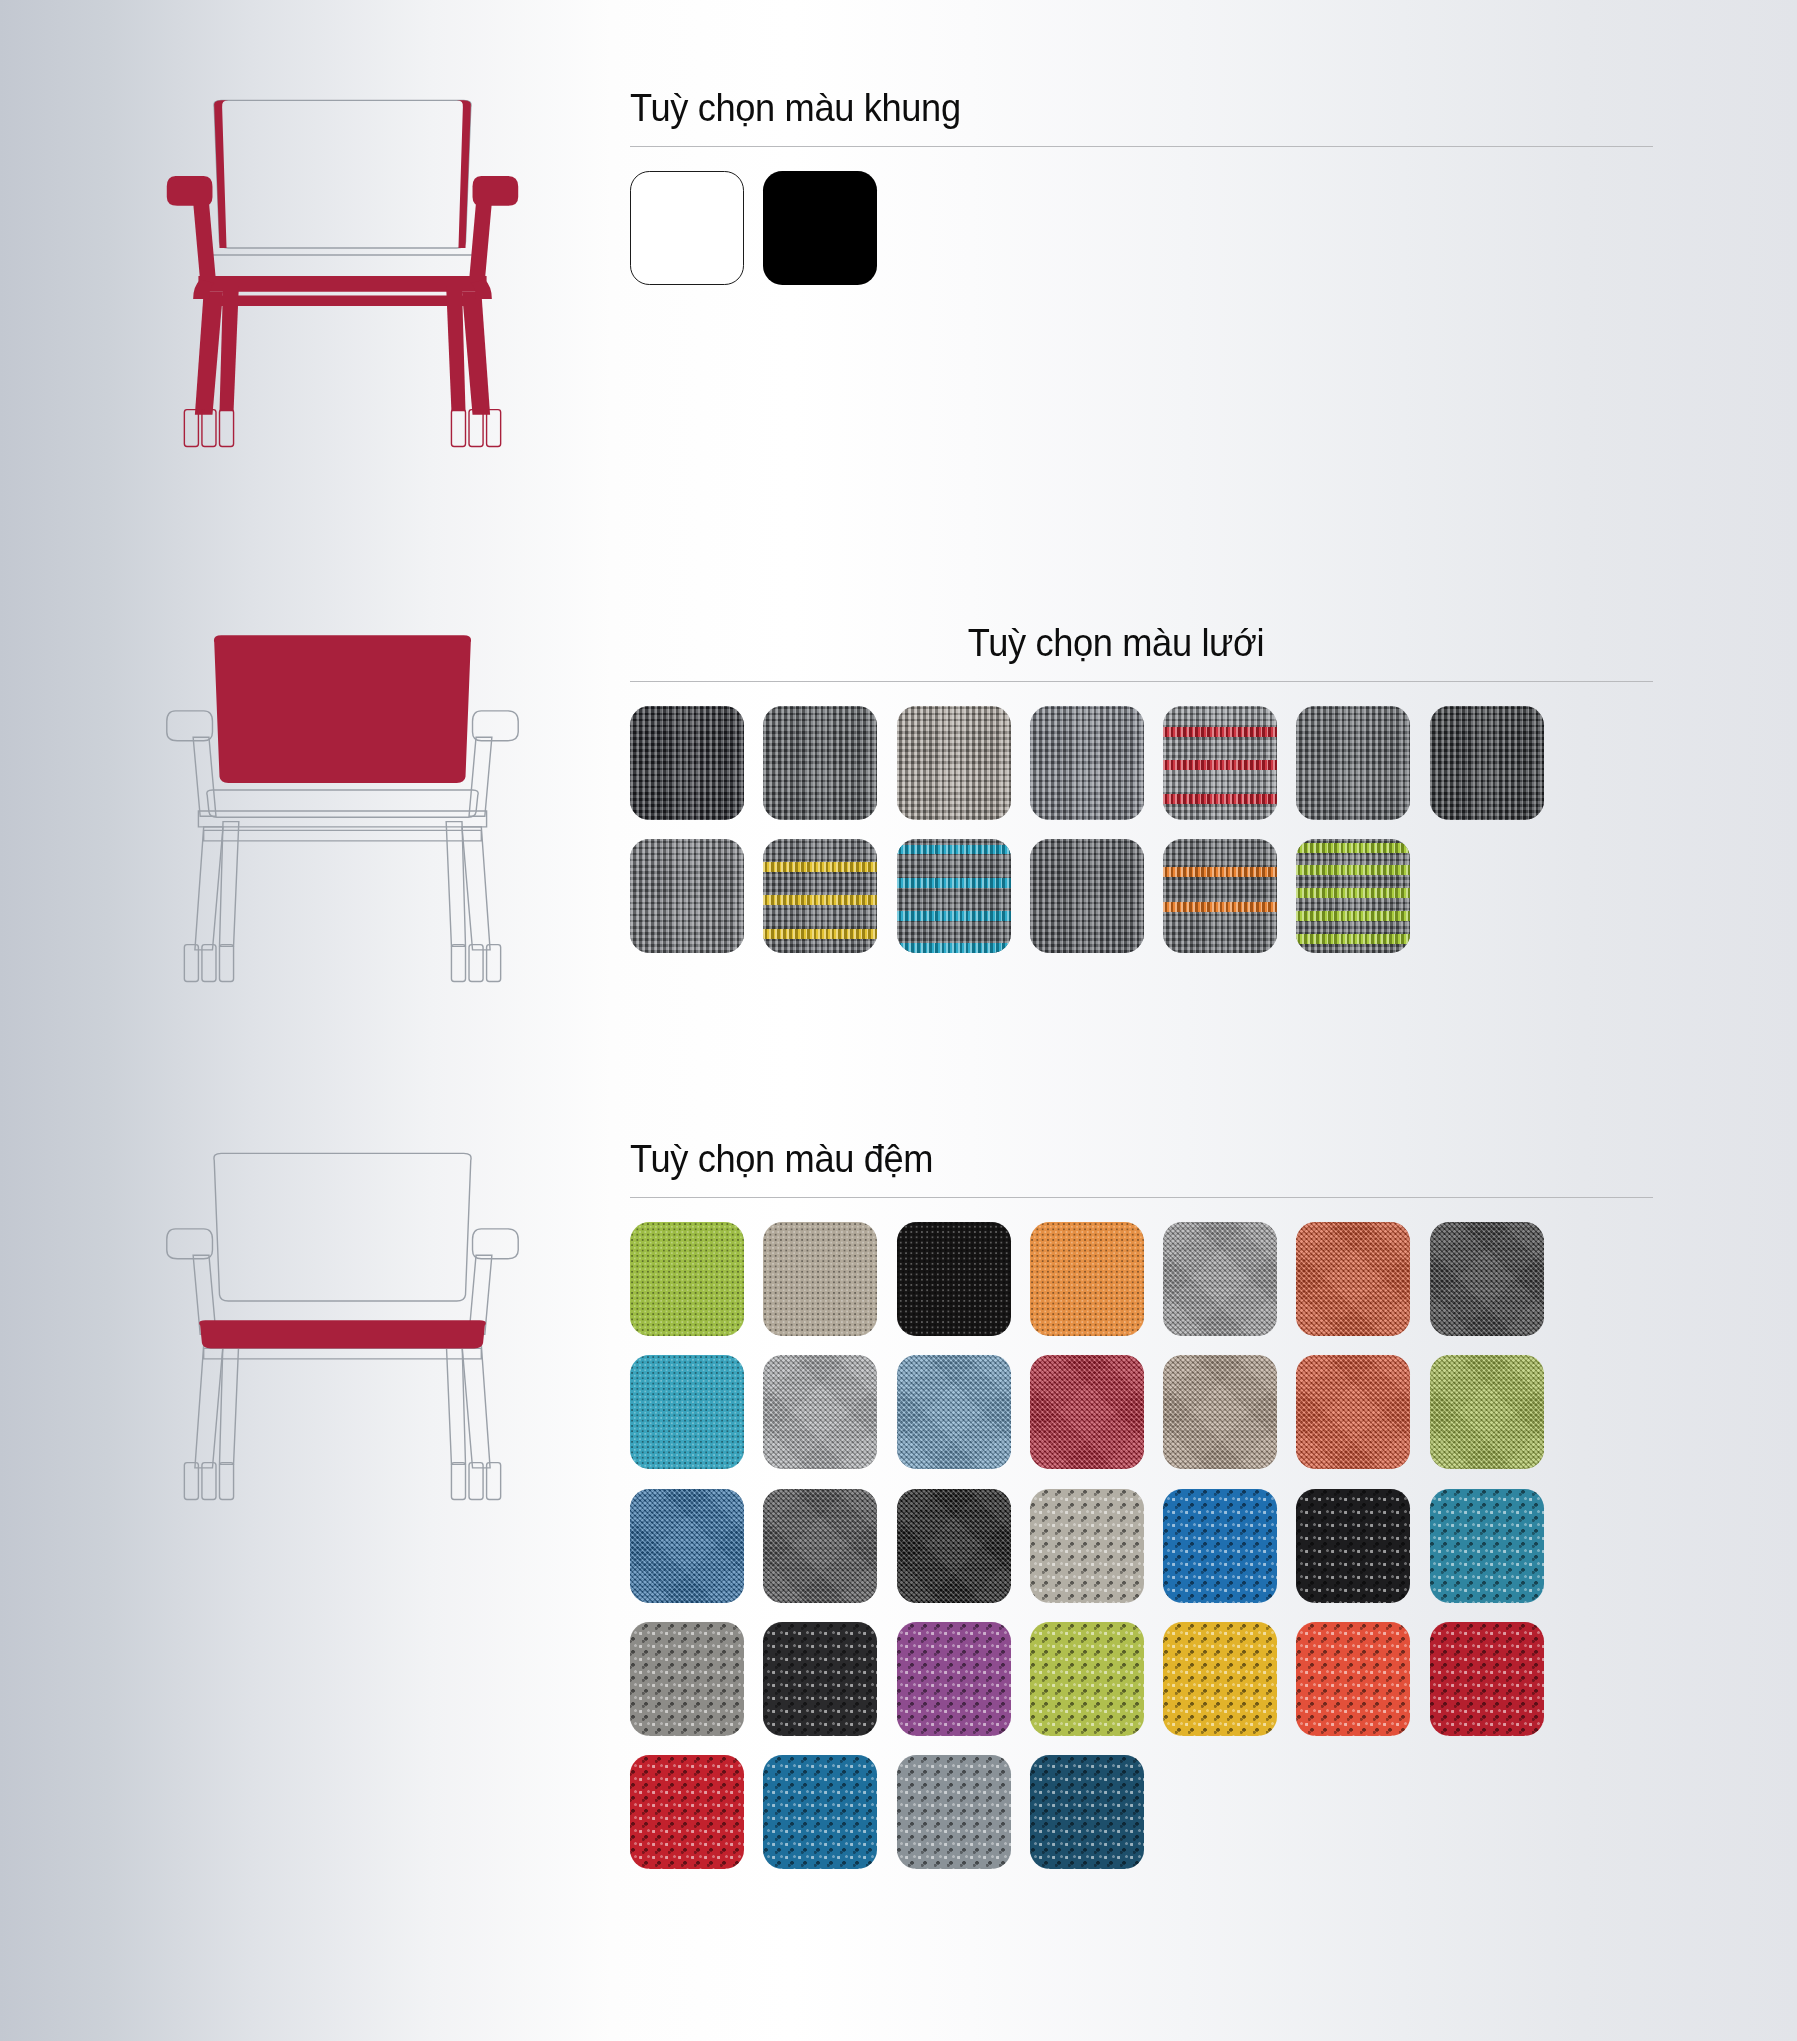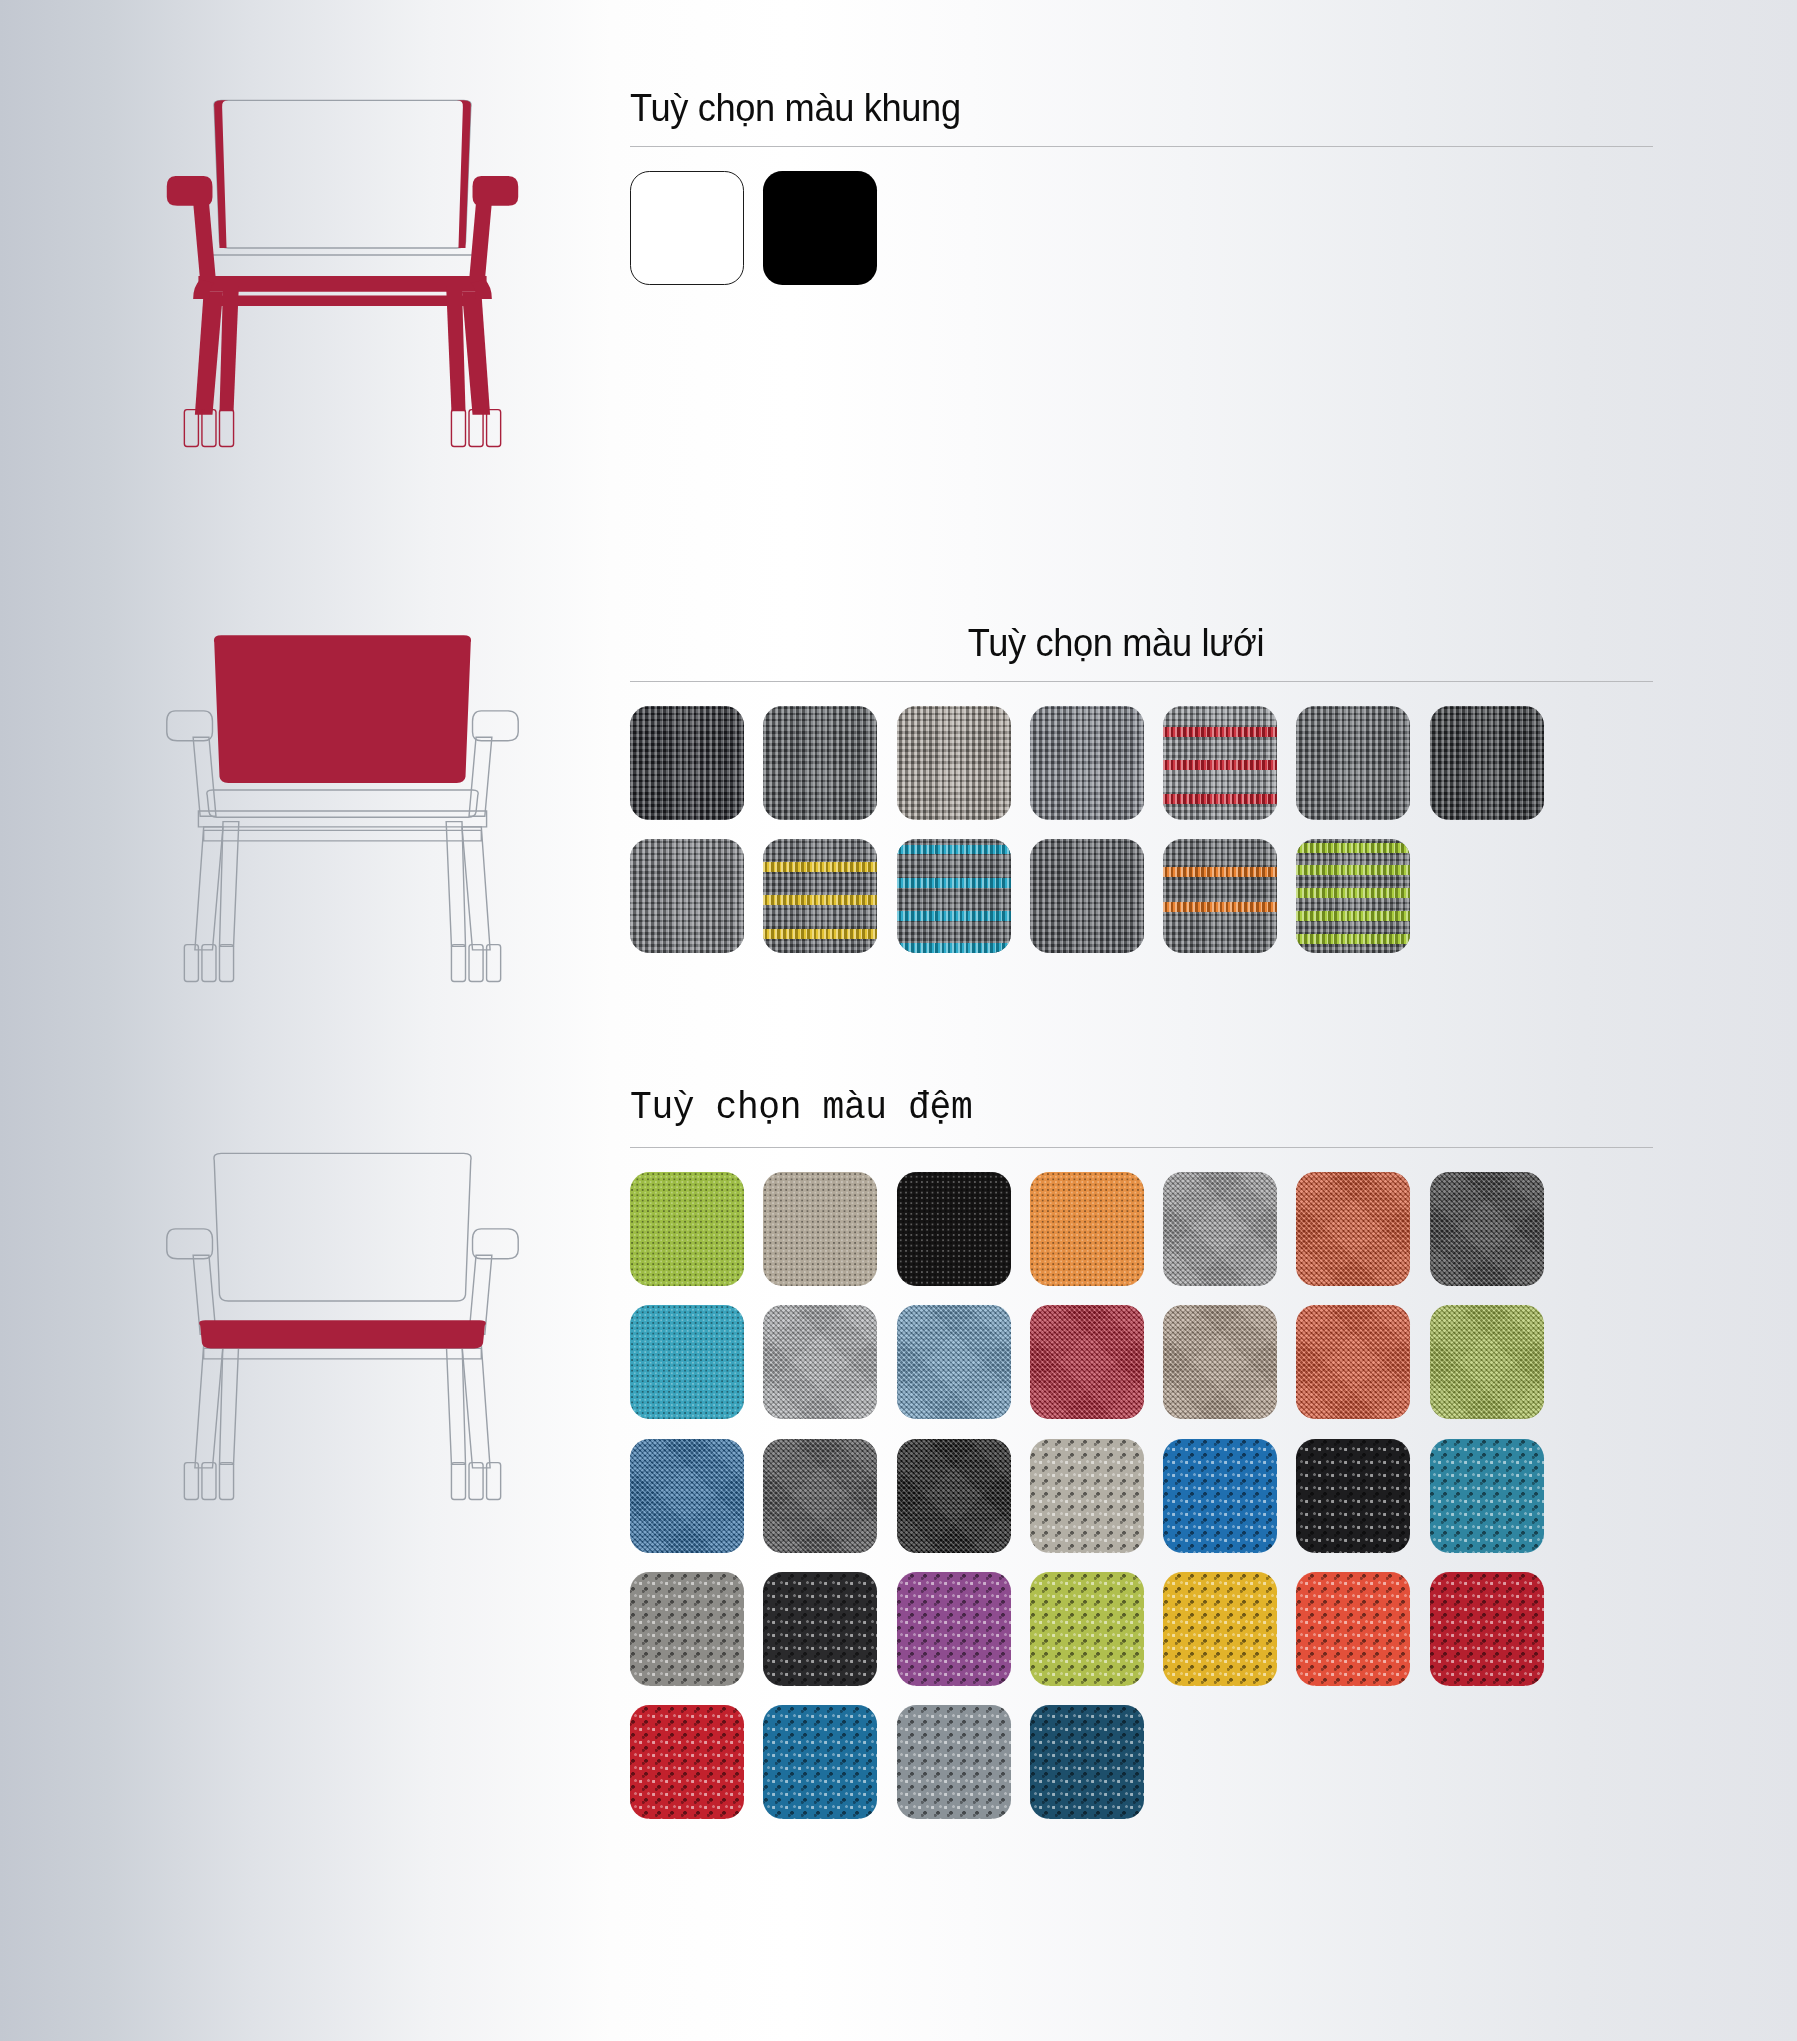--- a/index.html
+++ b/index.html
@@ -60,21 +60,21 @@
     position: absolute;
     left: 614px;
     top: 0;
     width: 1183px;
     height: 2042px;
   }
 
   .section { position: absolute; left: 0; width: 1045px; margin-left: 16px; }
   #section-frame   { top: 88px; }
   #section-mesh    { top: 623px; text-align: center; }
-  #section-cushion { top: 1089px; font-family: Liberation Mono, monospace; }
+  #section-cushion { top: 1139px; }
 
   .section-title {
     font-size: 39px;
     font-weight: 400;
     letter-spacing: -0.4px;
     color: #0d0d0d;
     line-height: 1.0;
     white-space: nowrap;
     font-stretch: condensed;
     transform: scaleX(0.93);

